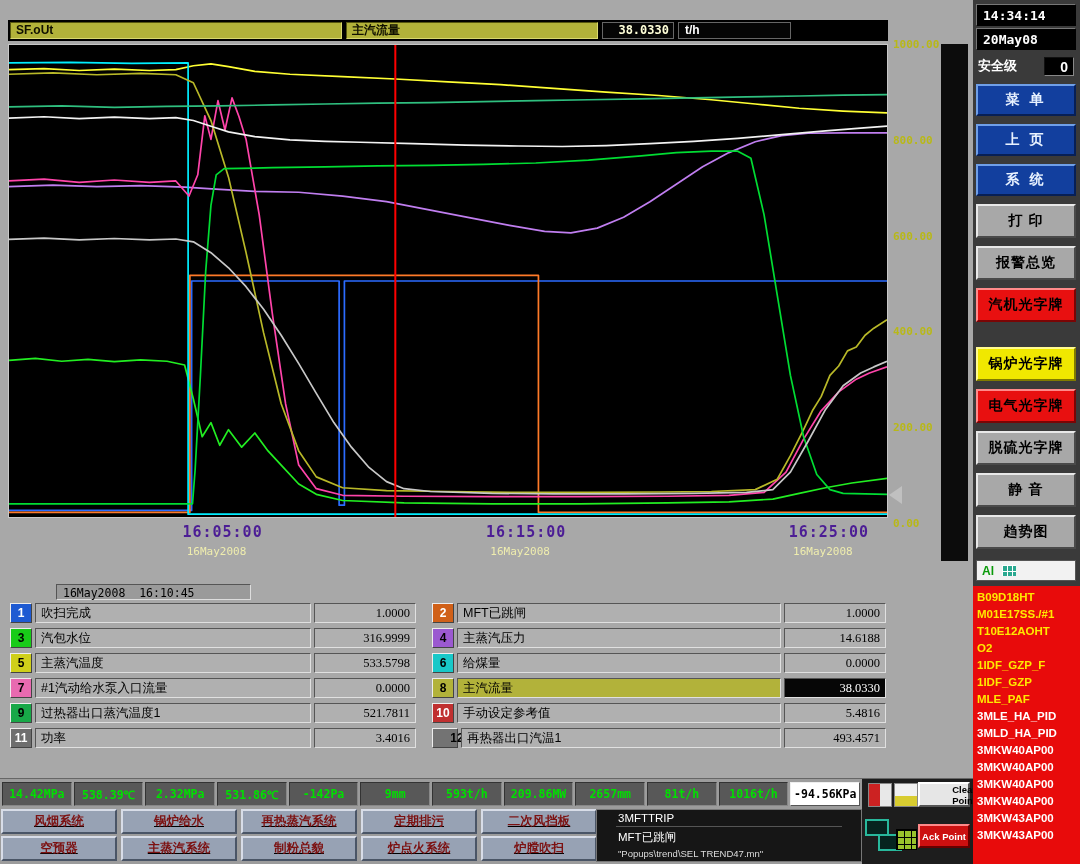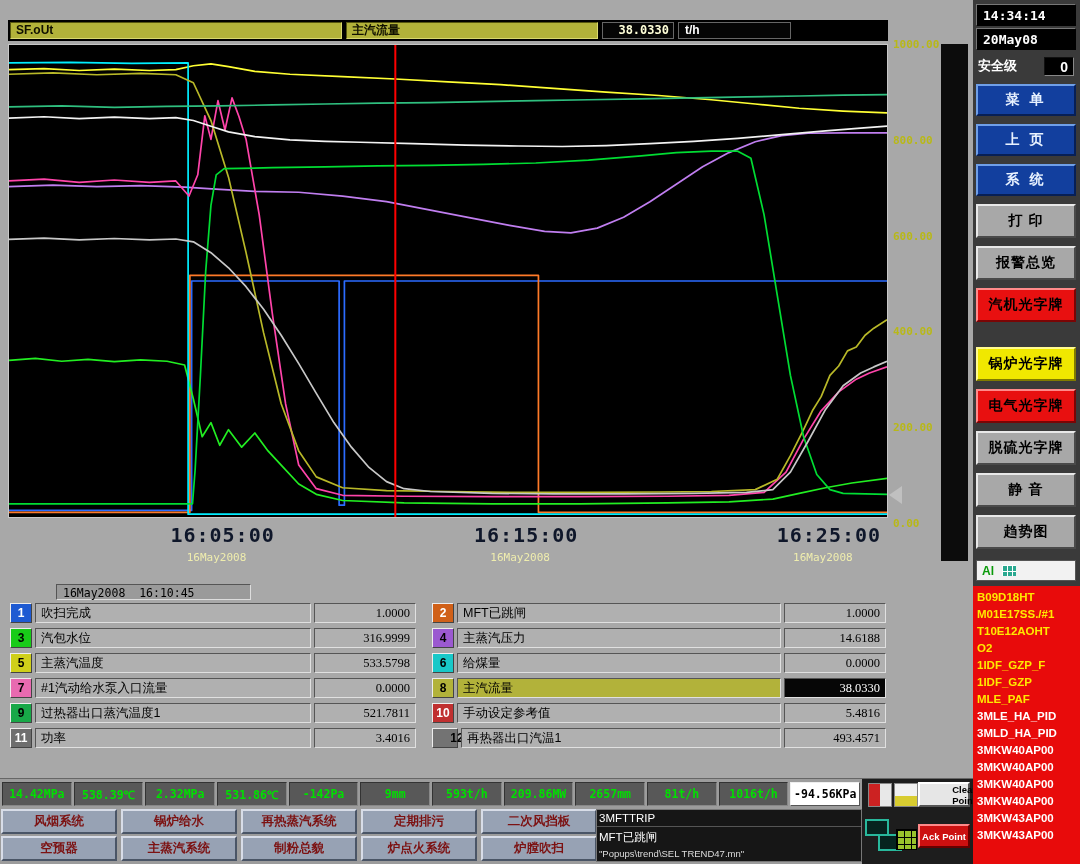--- a/index.html
+++ b/index.html
@@ -12,44 +12,44 @@
   .vfield{position:absolute;left:594px;top:2px;width:72px;height:17px;background:#050505;border:1px solid #666;color:#ffffd8;font-size:12px;font-weight:bold;text-align:right;padding:1px 4px;box-sizing:border-box;line-height:13px;font-family:"DejaVu Sans Mono",monospace;}
   .ufield{position:absolute;left:670px;top:2px;width:113px;height:17px;background:#050505;border:1px solid #666;color:#fff;font-size:12px;font-weight:bold;padding:1px 6px;box-sizing:border-box;line-height:13px;}
   
   .chart{position:absolute;left:8px;top:44px;width:880px;height:474px;background:#000;border:1px solid #c8c8c8;box-sizing:border-box;}
   .chart svg{display:block;width:100%;height:100%;}
   .scroll-strip{position:absolute;left:941px;top:44px;width:27px;height:517px;background:#0c0c0c;}
   .chart-arrow{position:absolute;left:889px;top:486px;width:0;height:0;border-right:13px solid #c0c0c0;border-top:9px solid transparent;border-bottom:9px solid transparent;}
   #yaxis{position:absolute;left:893px;top:38px;width:46px;height:492px;display:flex;flex-direction:column;justify-content:space-between;font-size:11px;font-weight:bold;color:#b8b818;font-family:"DejaVu Sans Mono",monospace;}
   #xaxis{position:absolute;left:8px;top:523px;width:880px;height:42px;}
   .xtick{position:absolute;top:0;transform:translateX(-50%);text-align:center;}
-  .xtick .t{font-size:20px;font-weight:bold;color:#0f172a;letter-spacing:1px;font-family:"DejaVu Sans Mono",monospace;margin-left:12px;}
+  .xtick .t{font-size:15px;font-weight:bold;color:#4c1d95;letter-spacing:1px;font-family:"DejaVu Sans Mono",monospace;margin-left:12px;}
   .xtick .d{font-size:11px;color:#efedae;margin-top:4px;font-family:"DejaVu Sans Mono",monospace;}
   .timestamp{position:absolute;left:56px;top:584px;width:195px;height:16px;background:#9a9a9a;border:1px solid;border-color:#555 #ddd #ddd #555;font-size:11.5px;color:#000;padding:1px 6px;box-sizing:border-box;white-space:pre;font-family:"DejaVu Sans Mono",monospace;}
   
   #legend{position:absolute;left:10px;top:603px;width:876px;display:flex;gap:16px;}
   .lcol{display:flex;flex-direction:column;gap:5px;}
   #lcol1{width:406px;}
   #lcol2{flex:1;}
   .lrow{display:flex;height:20px;gap:3px;}
   .lnum{width:22px;border:1px solid;border-color:#eee #444 #444 #eee;font-size:12px;font-weight:bold;display:flex;align-items:center;justify-content:center;box-sizing:border-box;}
   .lname{flex:1;background:#b0b0b0;border:1px solid;border-color:#555 #e0e0e0 #e0e0e0 #555;font-size:12.5px;color:#000;padding:1px 5px;line-height:16px;white-space:nowrap;overflow:hidden;box-sizing:border-box;}
   .lval{width:102px;background:#b0b0b0;border:1px solid;border-color:#555 #e0e0e0 #e0e0e0 #555;font-size:12.5px;color:#000;text-align:right;padding:1px 5px;line-height:16px;box-sizing:border-box;font-family:Liberation Serif, serif;}
   .lname.hl{background:#b2b23a;}
   .lval.dk{background:#060606;color:#fff;}
   
   .bottombar{position:absolute;left:0;top:778px;width:973px;height:86px;background:#9c9c9c;border-top:1px solid #666;}
   #bvals{position:absolute;left:2px;top:3px;width:858px;height:24px;display:flex;gap:2px;}
   .bval{flex:1;background:#585858;border:1px solid;border-color:#333 #888 #888 #333;color:#00e000;font-size:11.5px;font-weight:bold;display:flex;align-items:center;justify-content:center;white-space:nowrap;font-family:"DejaVu Sans Mono",monospace;}
   .bval.light{background:#ffffff;color:#000;border-color:#eee #555 #555 #eee;}
-  .navrow{position:absolute;left:1px;width:716px;height:25px;display:flex;gap:4px;}
+  .navrow{position:absolute;left:1px;width:716px;height:25px;display:flex;gap:4px;text-decoration:underline;}
   #nav1{top:30px;} #nav2{top:57px;}
   .navbtn{flex:1;background:#97a2b4;border:2px solid;border-color:#d8dde8 #4a5566 #4a5566 #d8dde8;color:#7c1212;font-size:12.5px;font-weight:bold;display:flex;align-items:center;justify-content:center;white-space:nowrap;box-sizing:border-box;cursor:default;}
   .navbtn.sel{color:#00b8e0;}
-  .msgblock{position:absolute;left:596px;top:30px;width:266px;height:53px;background:#161616;border:1px solid #777;box-sizing:border-box;padding:1px 0;}
+  .msgblock{position:absolute;left:596px;top:30px;width:266px;height:53px;background:#161616;border:1px solid #777;box-sizing:border-box;padding:1px 19px;}
   .msgtitle{font-size:11.5px;color:#fff;border-bottom:1px solid #555;padding:1px 2px 2px;}
   .msgline1{font-size:11.5px;color:#fff;padding:3px 2px 0;}
   .msgline2{font-size:9.5px;color:#ddd;padding:3px 2px 0;}
   .iconzone{position:absolute;left:862px;top:0;width:111px;height:86px;background:#1d1d1d;}
   .smallbtn{position:absolute;font-size:9.5px;font-weight:bold;text-align:center;display:flex;align-items:center;justify-content:center;line-height:11px;box-sizing:border-box;}
   .clearbtn{left:56px;top:3px;width:52px;height:25px;background:#e6e6e6;color:#000;border:2px solid;border-color:#fff #555 #555 #fff;padding-left:40px;}
   .ackbtn{left:56px;top:45px;width:52px;height:24px;background:#cc1010;color:#fff;border:2px solid;border-color:#f88 #600 #600 #f88;}
   .icA{position:absolute;left:6px;top:4px;width:22px;height:22px;border:1px solid #888;background:linear-gradient(90deg,#cc2222 50%,#e8e8e8 50%);}
   .icB{position:absolute;left:32px;top:4px;width:22px;height:22px;border:1px solid #888;background:linear-gradient(180deg,#f0f0f0 55%,#d8cc30 55%);}
   .icMon{position:absolute;width:24px;height:17px;background:#06241f;border:2px solid #28b89c;box-sizing:border-box;}

